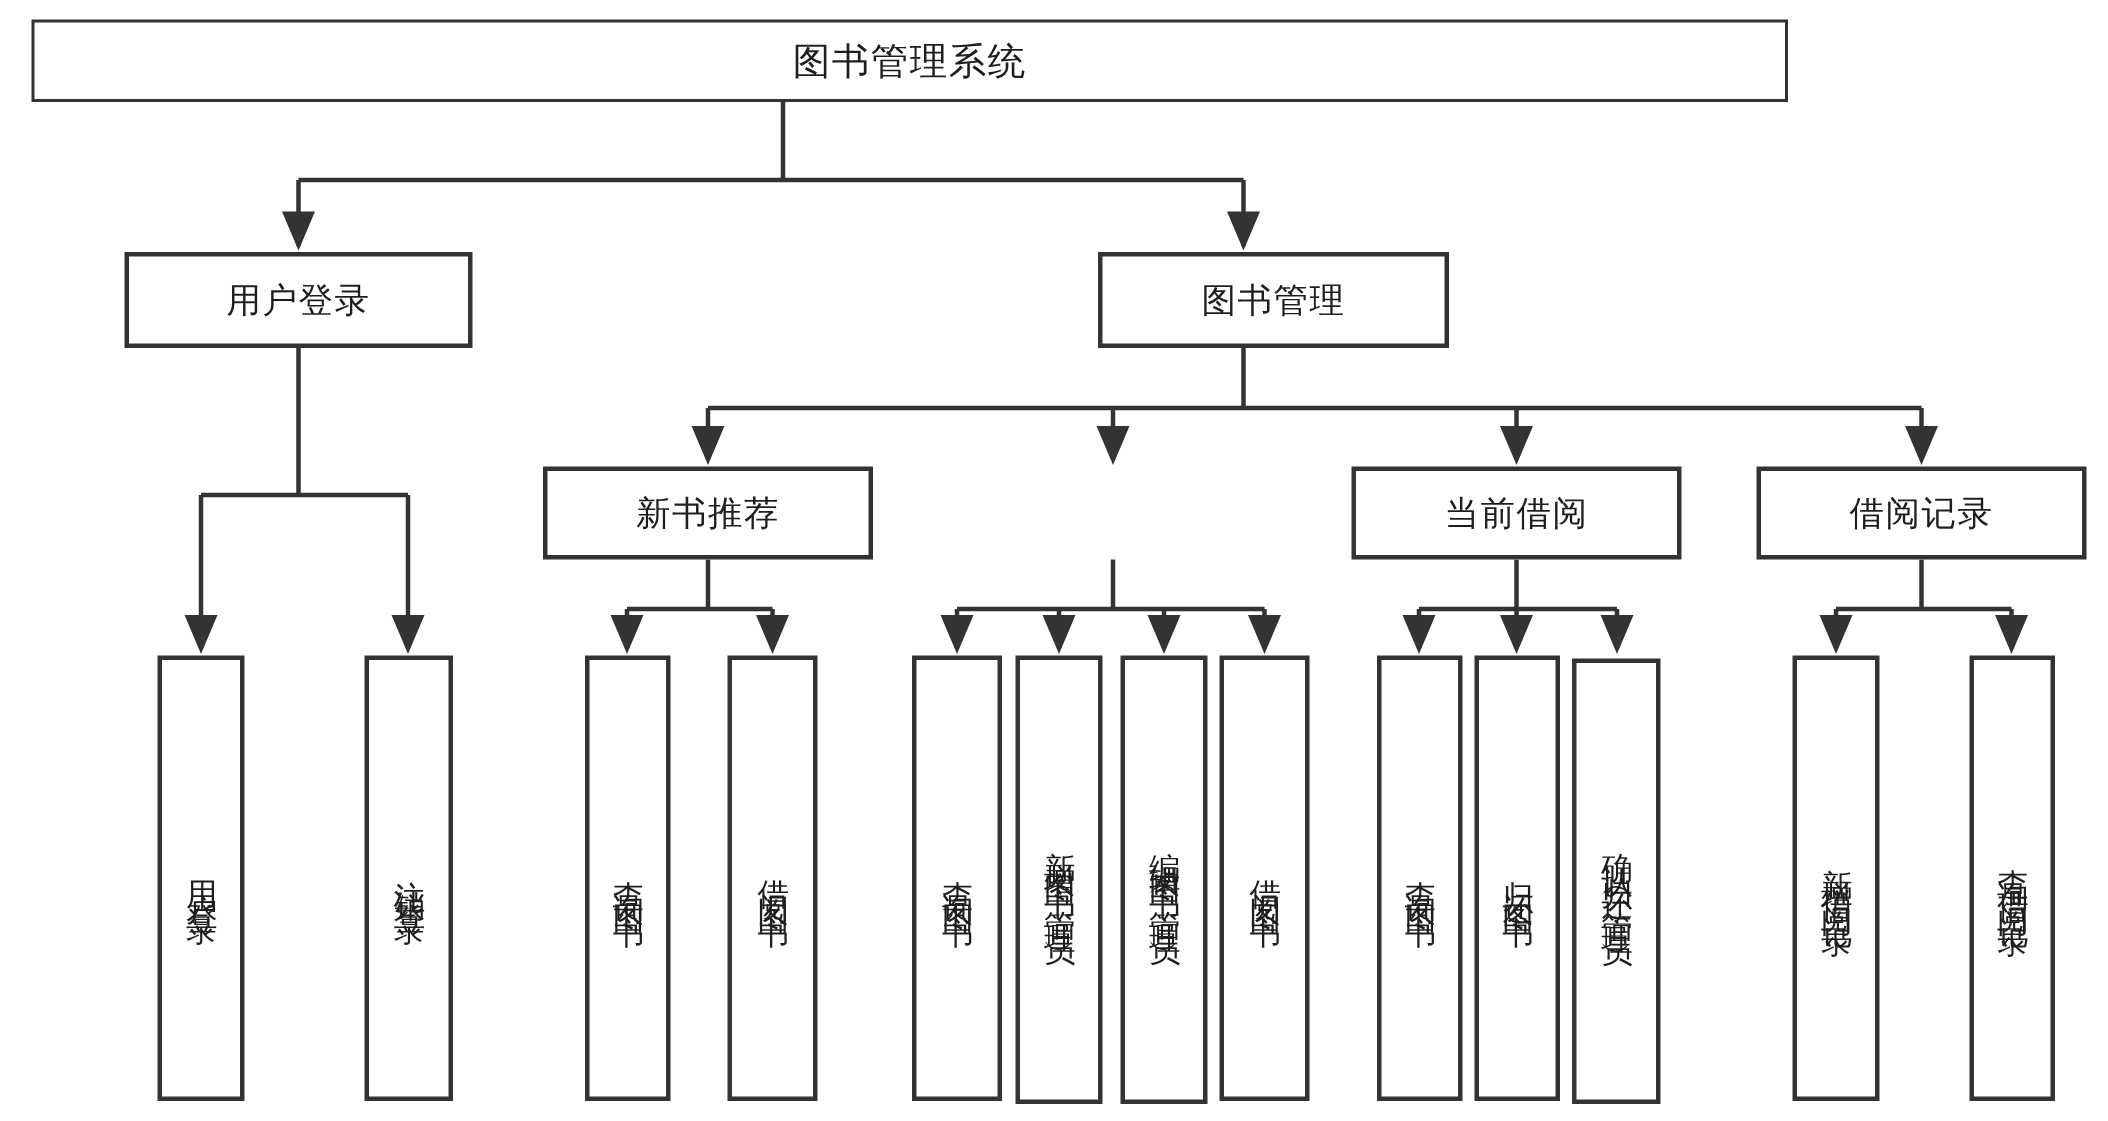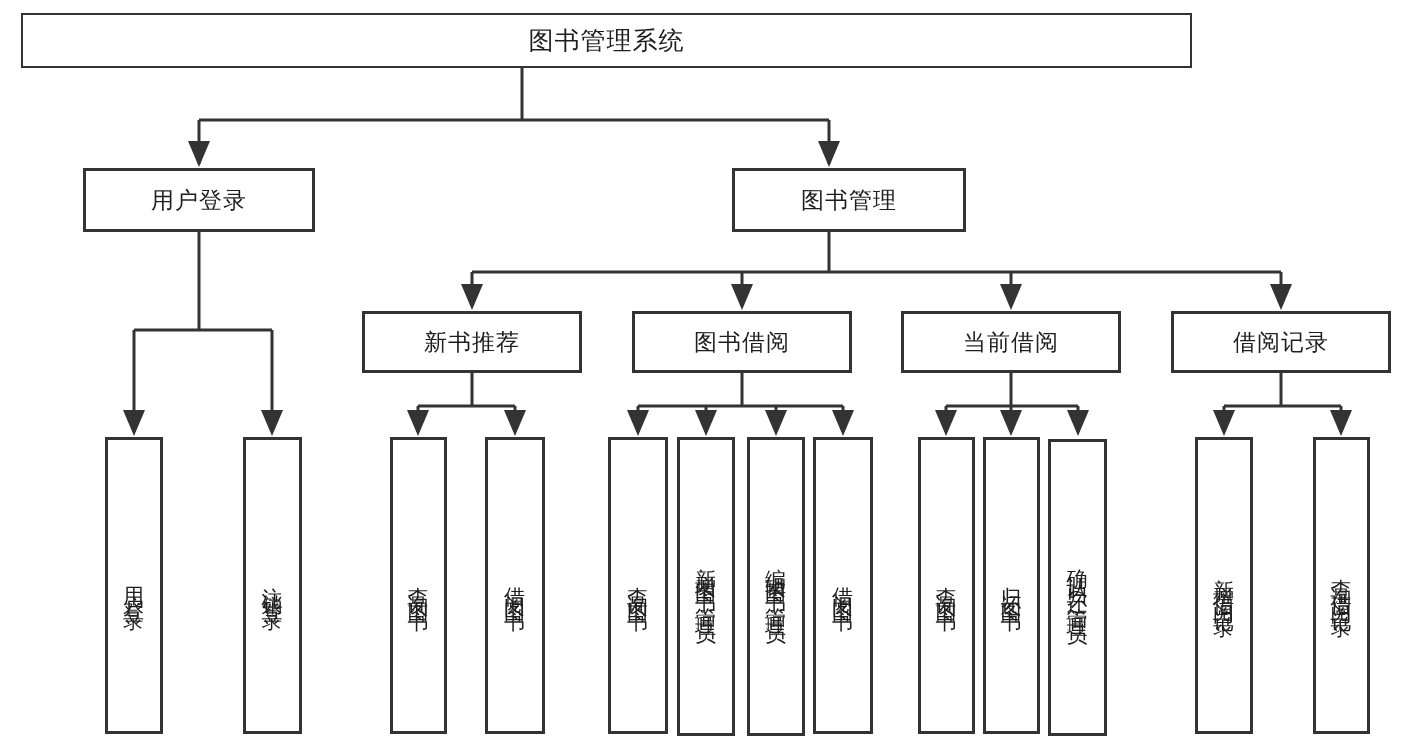--- a/index.html
+++ b/index.html
@@ -109,21 +109,20 @@
       <polygon points="1213,410 1235,410 1224,436" fill="#333333"></polygon>
       <polygon points="1330,410 1352,410 1341,436" fill="#333333"></polygon>
     </svg>
 
   <div class="node hbox rootbox" style="left:21px;top:13px;width:1171px;height:55px;">图书管理系统</div>
 
   <div class="node hbox" style="left:83px;top:168px;width:232px;height:64px;">用户登录</div>
   <div class="node hbox" style="left:712px;top:168px;width:234px;height:64px;margin-left:20px;">图书管理</div>
 
   <div class="node hbox" style="left:362px;top:311px;width:220px;height:62px;">新书推荐</div>
-  <div class="node hbox" style="left:632px;top:311px;width:220px;height:62px;">图书借阅</div>
   <div class="node hbox" style="left:901px;top:311px;width:220px;height:62px;">当前借阅</div>
   <div class="node hbox" style="left:1171px;top:311px;width:220px;height:62px;">借阅记录</div>
 
   <div class="node vbox" style="left:105px;top:437px;width:58px;height:297px;">用户登录</div>
   <div class="node vbox" style="left:243px;top:437px;width:59px;height:297px;">注销登录</div>
 
   <div class="node vbox" style="left:390px;top:437px;width:57px;height:297px;">查询图书</div>
   <div class="node vbox" style="left:485px;top:437px;width:60px;height:297px;">借阅图书</div>
 
   <div class="node vbox" style="left:608px;top:437px;width:60px;height:297px;">查询图书</div>

